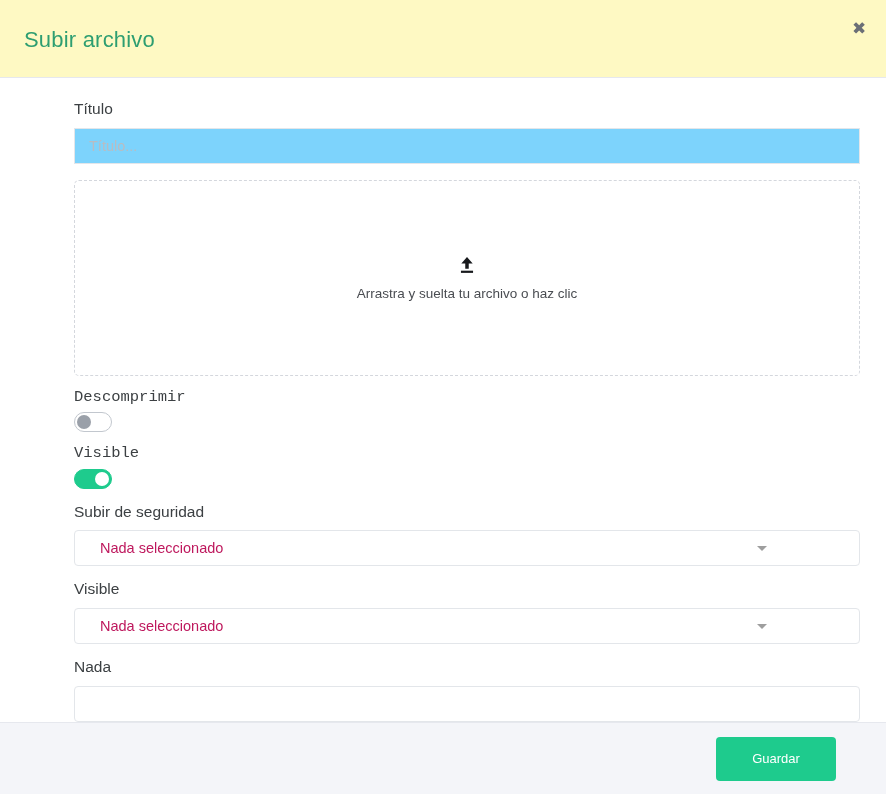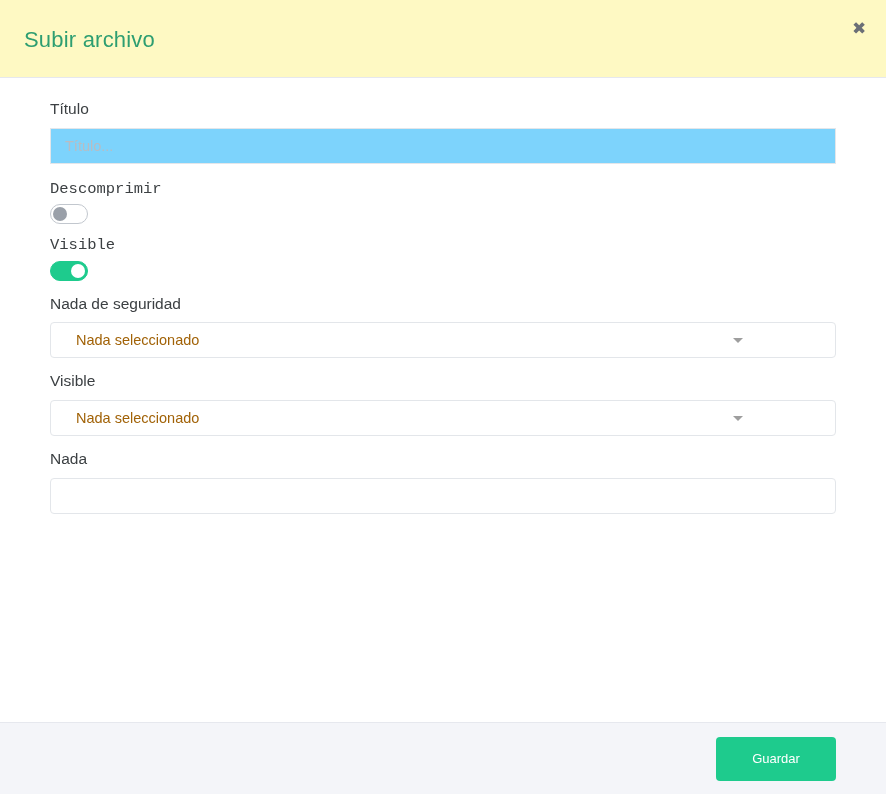--- a/index.html
+++ b/index.html
@@ -62,21 +62,21 @@
     background: none;
     border: none;
     padding: 0;
     font-family: "DejaVu Sans", sans-serif;
   }
 
   
   .modal-body {
     flex: 1 1 auto;
     background: #ffffff;
-    padding: 22px 50px 10px 50px;
+    padding: 22px 50px 10px 74px;
     overflow: hidden;
   }
 
   .field-label {
     font-size: 15.5px;
     color: #3c4043;
     font-weight: 400;
     line-height: 1.2;
     margin: 0 0 9px 0;
     display: block;
@@ -178,21 +178,21 @@
     border: 1px solid #e3e6ea;
     border-radius: 4px;
     background: #ffffff;
     display: flex;
     align-items: center;
     padding: 0 30px 0 25px;
     cursor: pointer;
   }
   .select-value {
     font-size: 14.5px;
-    color: #a16207;
+    color: #be185d;
     line-height: 1;
     white-space: nowrap;
     overflow: hidden;
     text-overflow: ellipsis;
   }
   .select-caret {
     position: absolute;
     right: 92px;
     top: 50%;
     margin-top: -2px;
@@ -239,38 +239,45 @@
   </div>
 
   <div class="modal-body">
 
     <div class="field-block">
       <label class="field-label">Título</label>
       <input class="text-input" type="text" placeholder="Título..." style="">
     </div>
 
     <div class="field-block tight">
+      <div class="dropzone">
+        <svg class="dropzone-icon" viewBox="0 0 24 24" aria-hidden="true">
+          <path d="M12 3.2 L18.2 10.4 L13.9 10.4 L13.9 16.2 L10.1 16.2 L10.1 10.4 L5.8 10.4 Z" fill="#17191c"></path>
+          <rect x="5.4" y="18.2" width="13.2" height="2.4" fill="#17191c"></rect>
+        </svg>
+        <div class="dropzone-text">Arrastra y suelta tu archivo o haz clic</div>
+      </div>
     </div>
 
     <div class="toggle-group">
       <span class="toggle-label">Descomprimir</span>
       <span class="switch">
         <span class="knob"></span>
       </span>
     </div>
 
     <div class="toggle-group">
       <span class="toggle-label">Visible</span>
       <span class="switch on">
         <span class="knob"></span>
       </span>
     </div>
 
     <div class="select-block">
-      <label class="field-label">Nada de seguridad</label>
+      <label class="field-label">Subir de seguridad</label>
       <div class="select-box">
         <span class="select-value">Nada seleccionado</span>
         <span class="select-caret"></span>
       </div>
     </div>
 
     <div class="select-block">
       <label class="field-label">Visible</label>
       <div class="select-box">
         <span class="select-value">Nada seleccionado</span>

